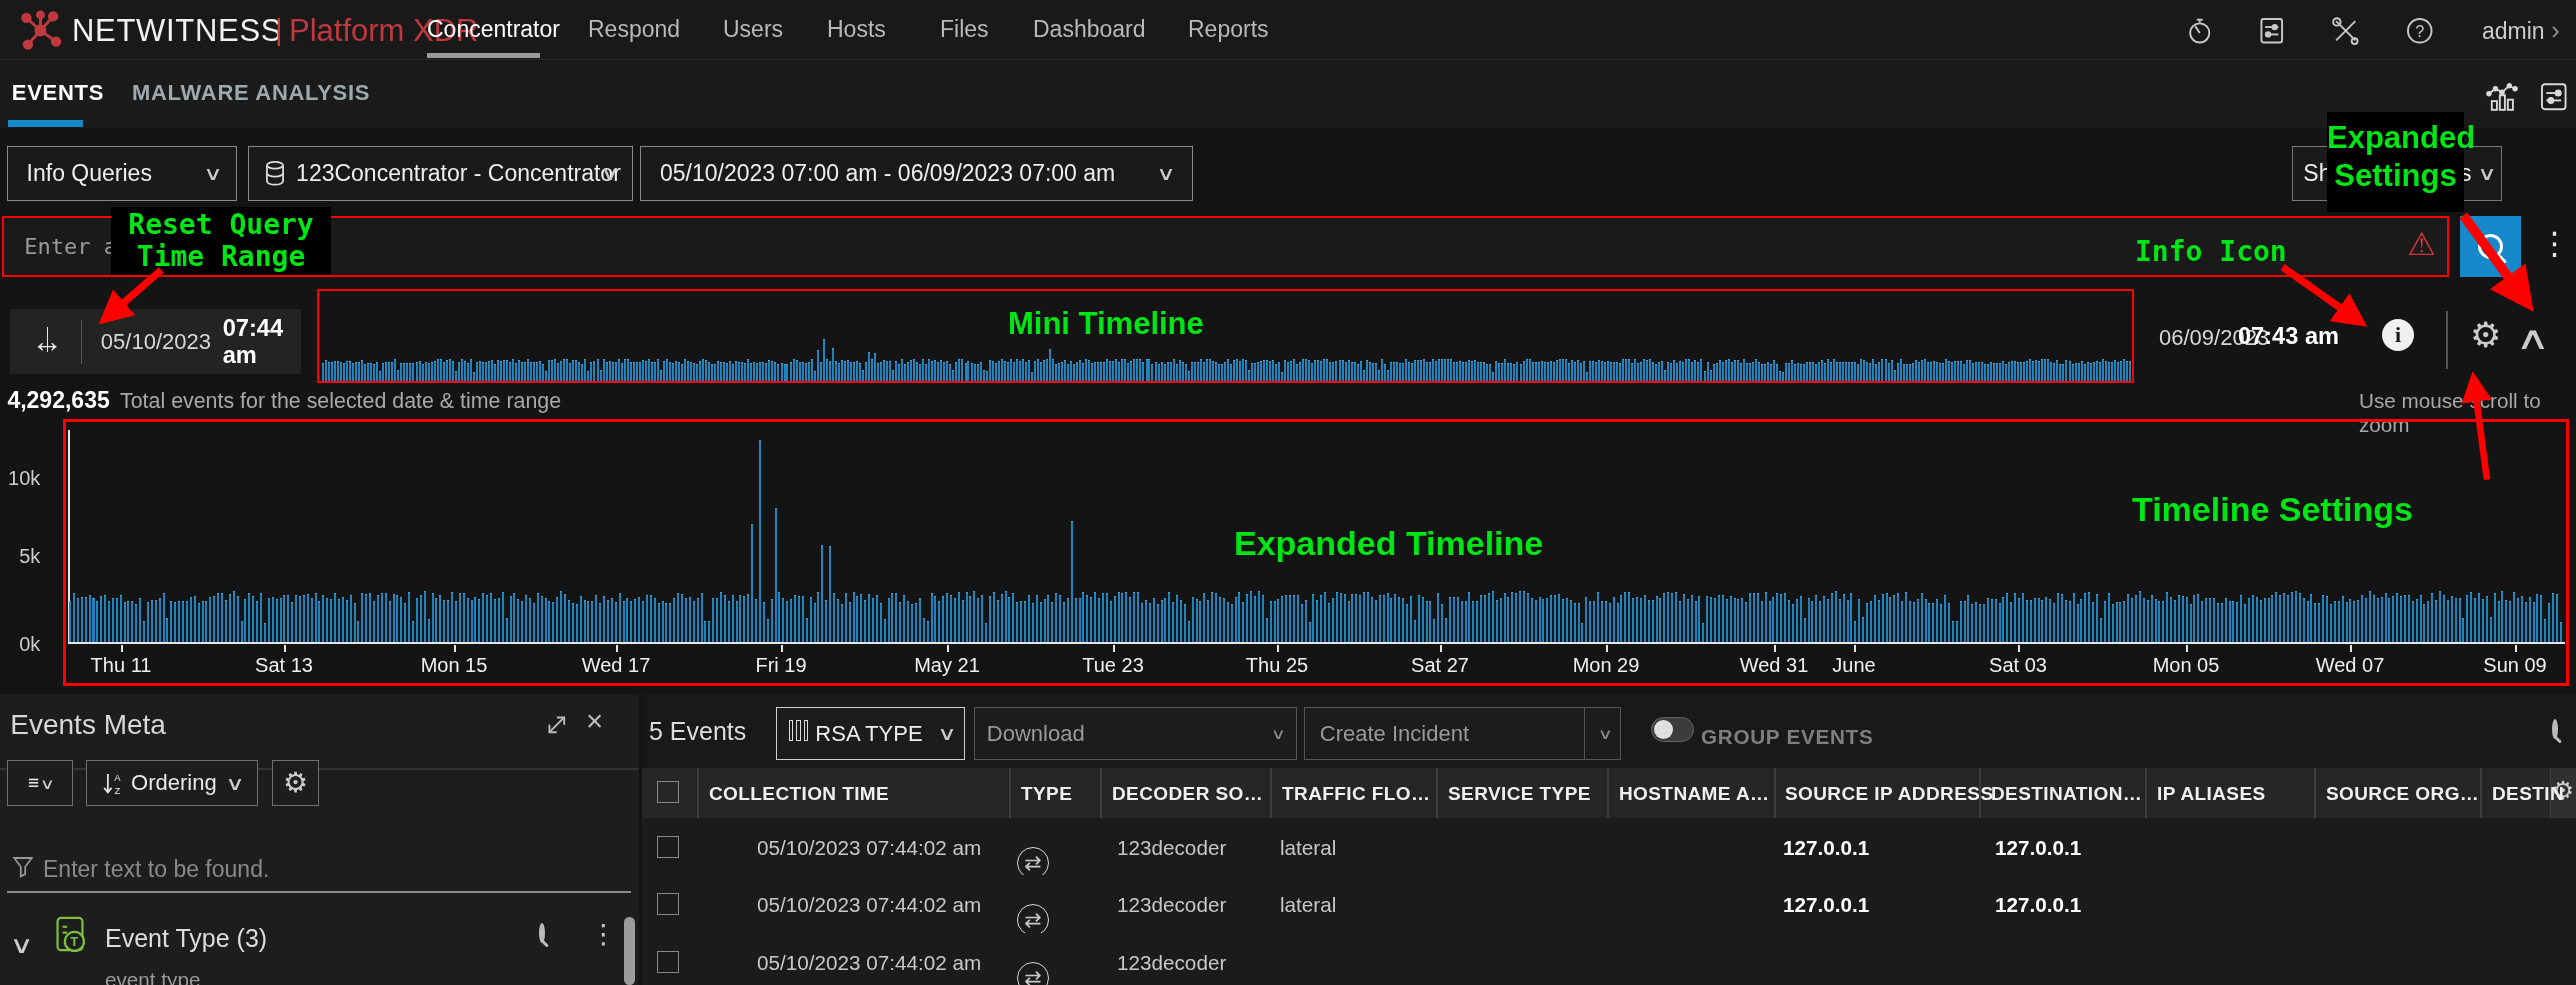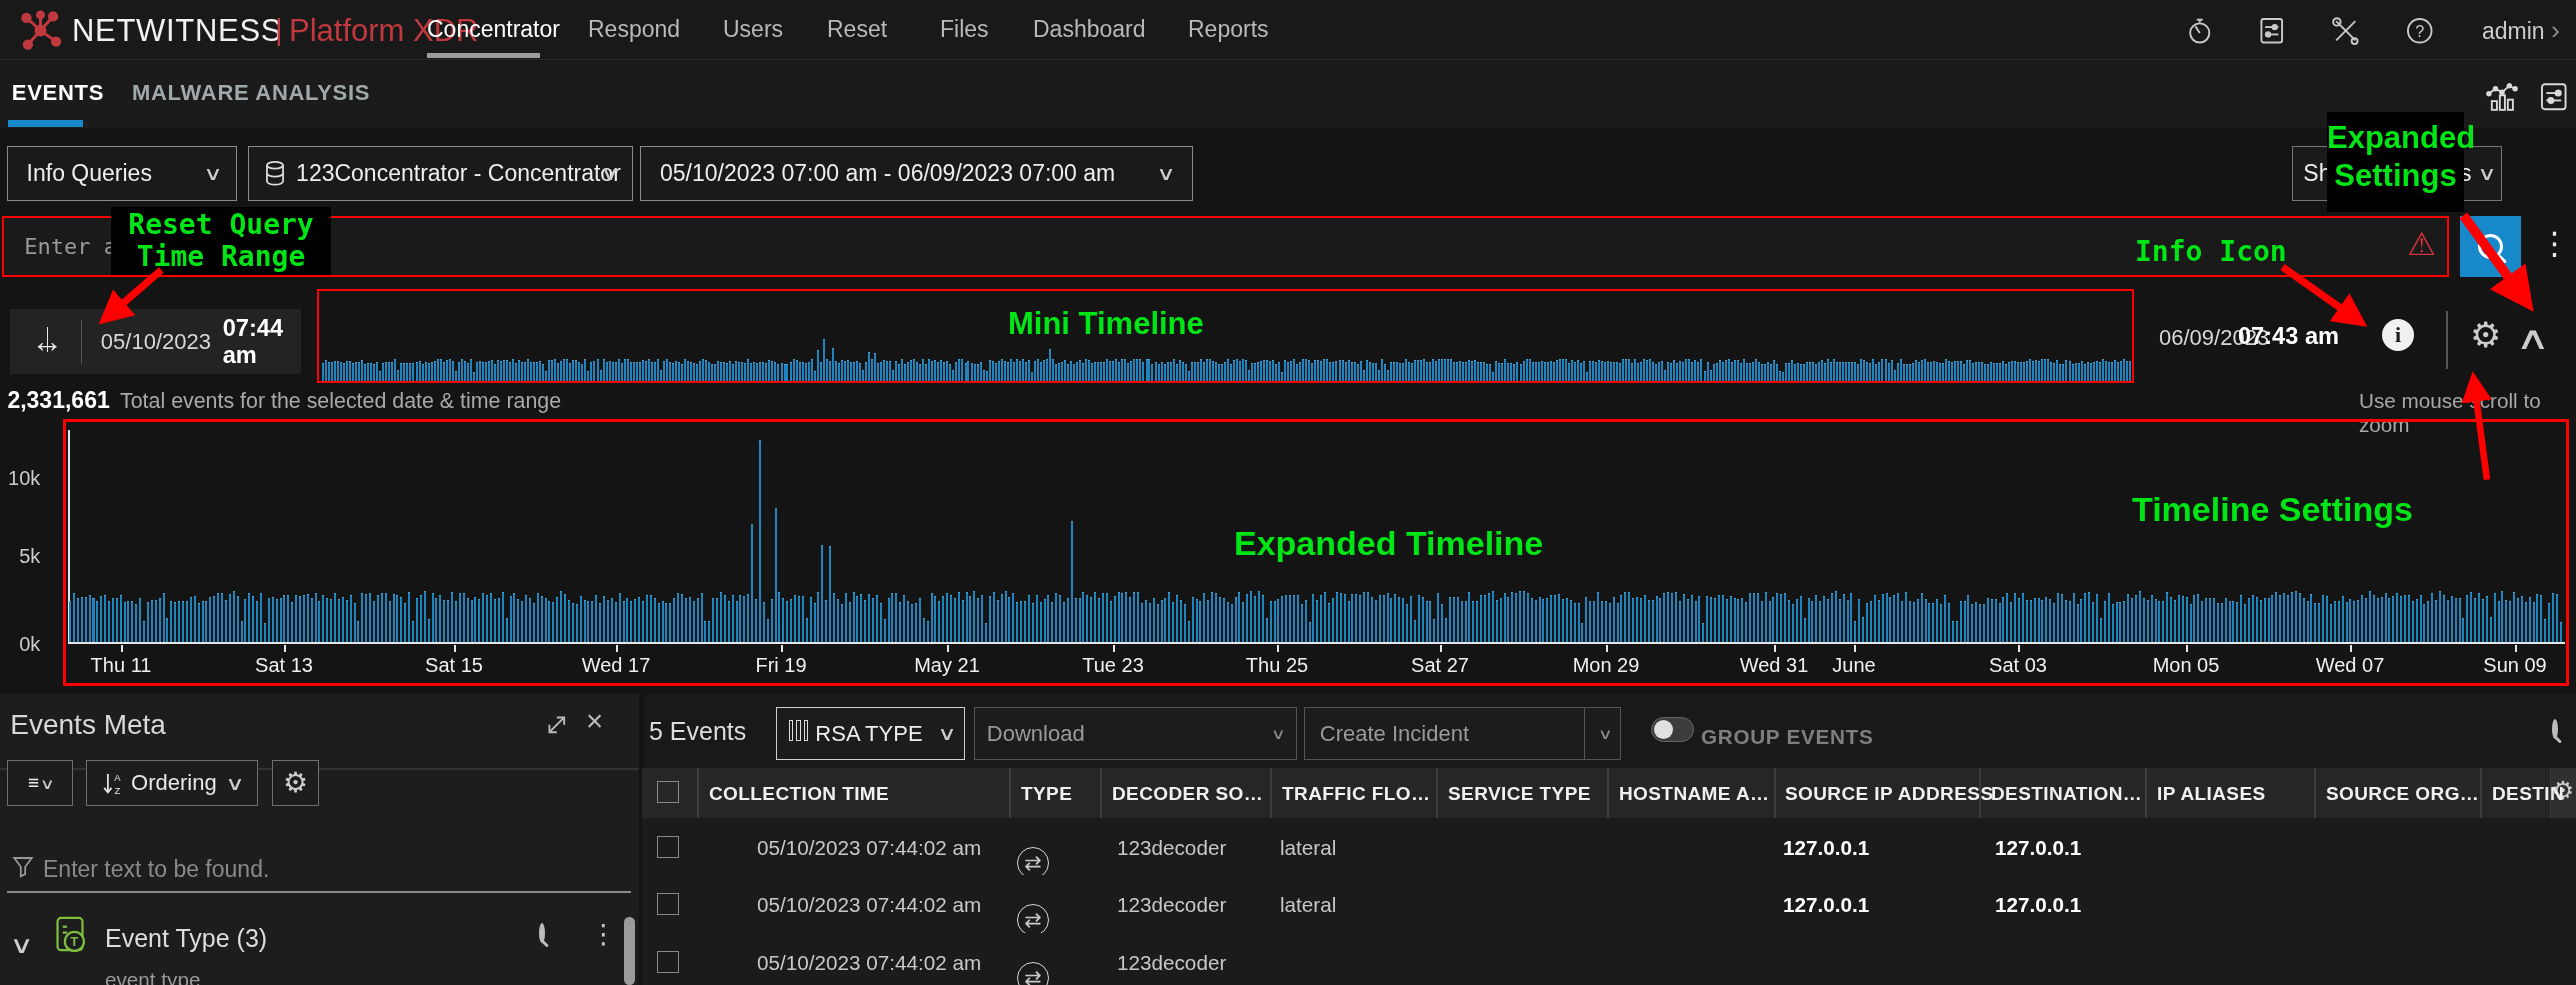--- a/index.html
+++ b/index.html
@@ -117,21 +117,21 @@
         </g>
       </svg>
     </span>
     <span class="abs brand-name" style="left:72px;top:13.3px;">NETWITNESS</span>
     <span class="abs brand-sep" style="left:275px;top:13.3px;">|</span>
     <span class="abs brand-prod" style="left:289px;top:13.3px;">Platform XDR</span>
     <div id="nav-items">
         <span class="abs nav-item active" style="left: 427px;">Concentrator</span>
         <span class="abs nav-item" style="left: 588px;">Respond</span>
         <span class="abs nav-item" style="left: 723px;">Users</span>
-        <span class="abs nav-item" style="left: 827px;">Reset</span>
+        <span class="abs nav-item" style="left: 827px;">Hosts</span>
         <span class="abs nav-item" style="left: 940px;">Files</span>
         <span class="abs nav-item" style="left: 1033px;">Dashboard</span>
         <span class="abs nav-item" style="left: 1188px;">Reports</span>
       </div>
     <div id="nav-underline" class="abs"></div>
 
     <span class="abs topicon" style="left:2185px;">
       <svg viewBox="0 0 40 40">
           <circle cx="20" cy="23" r="13"></circle>
           <line x1="20" y1="23" x2="14" y2="14"></line>
@@ -843,21 +843,21 @@
     </div>
 
   <span class="abs date-txt" style="left:2159px;top:325px;">06/09/2023</span>
   <span class="abs time-txt" style="left:2238px;top:323px;">07:43 am</span>
   <div id="info-icon" class="abs">i</div>
   <span class="abs vdiv" style="left:2446px;top:311px;height:58px;"></span>
   <span class="abs gear" style="left:2470px;top:317px;">⚙</span>
   <span id="collapse-chevron" class="abs" style="left:2521px;top:319px;">∧</span>
 
   
-  <span id="total-count" class="abs">2,331,661</span>
+  <span id="total-count" class="abs">4,292,635</span>
   <span id="total-label" class="abs">Total events for the selected date &amp; time range</span>
   <span id="zoom-hint" class="abs">Use mouse scroll to zoom</span>
 
   
   <div id="chart-red-box" class="abs"></div>
   <span class="abs ylab" style="left:-3.7px;top:467px;">10k</span>
   <span class="abs ylab" style="left:-3.7px;top:545px;">5k</span>
   <span class="abs ylab" style="left:-3.7px;top:633px;">0k</span>
   <div id="y-axis" class="abs"></div>
   <div id="chart-bars" class="abs bars">
@@ -1502,21 +1502,21 @@
       <i style="left: 2487px; width: 2.4px; height: 48px;"></i>
       <i style="left: 2491px; width: 2.4px; height: 20px;"></i>
     </div>
   <div id="x-axis" class="abs"></div>
   <div id="x-ticks" class="abs" style="left:69px;top:642px;width:2496px;height:43px;">
       <div class="xtick-mark" style="left: 52px;"></div>
       <span class="xtick-label" style="left: 52px;">Thu 11</span>
       <div class="xtick-mark" style="left: 215px;"></div>
       <span class="xtick-label" style="left: 215px;">Sat 13</span>
       <div class="xtick-mark" style="left: 385px;"></div>
-      <span class="xtick-label" style="left: 385px;">Sat 15</span>
+      <span class="xtick-label" style="left: 385px;">Mon 15</span>
       <div class="xtick-mark" style="left: 547px;"></div>
       <span class="xtick-label" style="left: 547px;">Wed 17</span>
       <div class="xtick-mark" style="left: 712px;"></div>
       <span class="xtick-label" style="left: 712px;">Fri 19</span>
       <div class="xtick-mark" style="left: 878px;"></div>
       <span class="xtick-label" style="left: 878px;">May 21</span>
       <div class="xtick-mark" style="left: 1044px;"></div>
       <span class="xtick-label" style="left: 1044px;">Tue 23</span>
       <div class="xtick-mark" style="left: 1208px;"></div>
       <span class="xtick-label" style="left: 1208px;">Thu 25</span>

